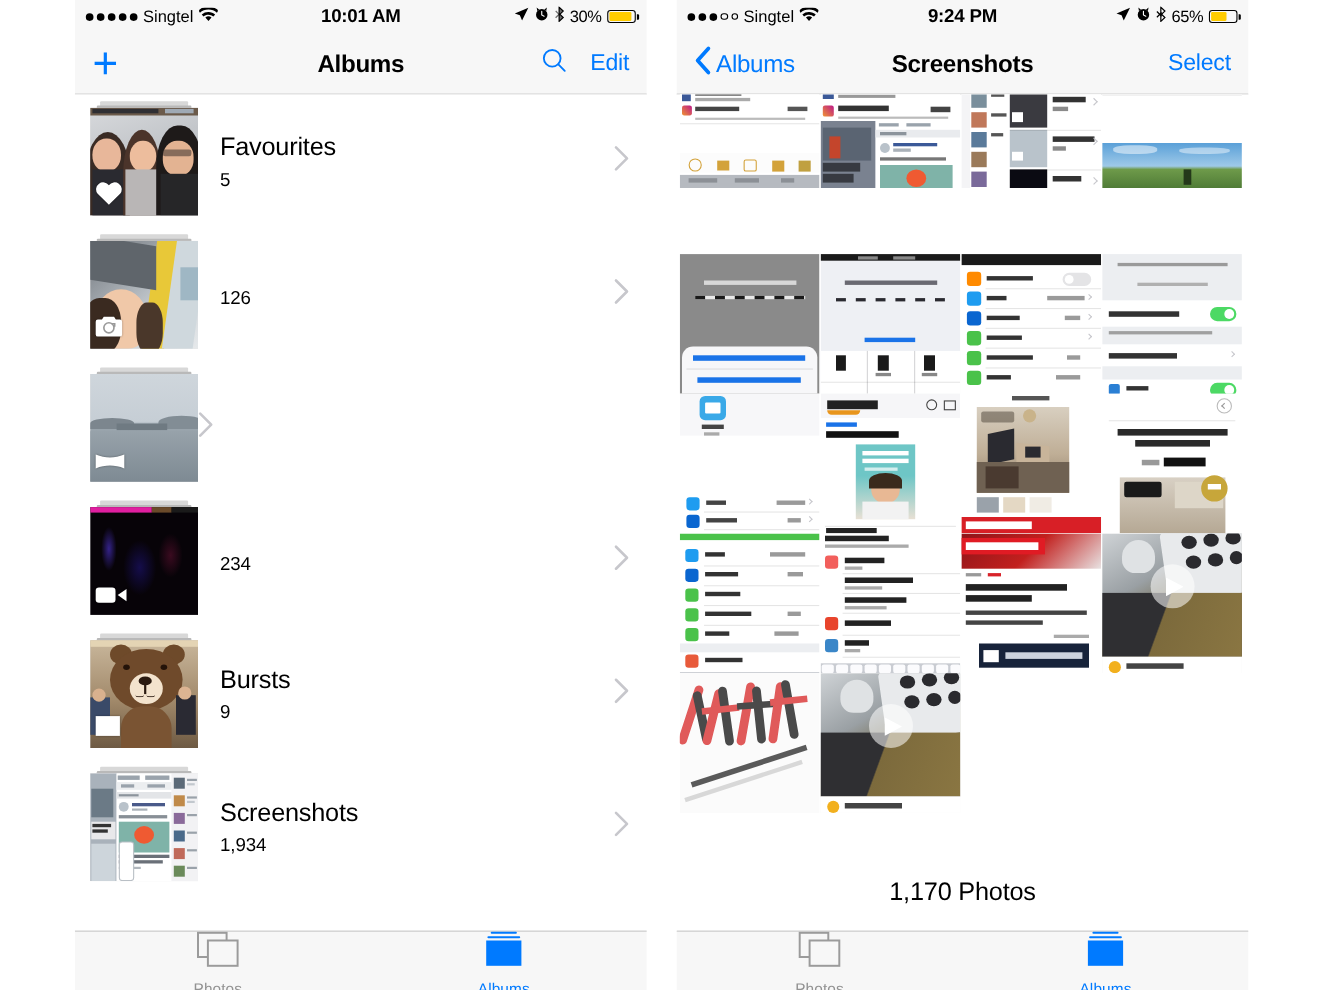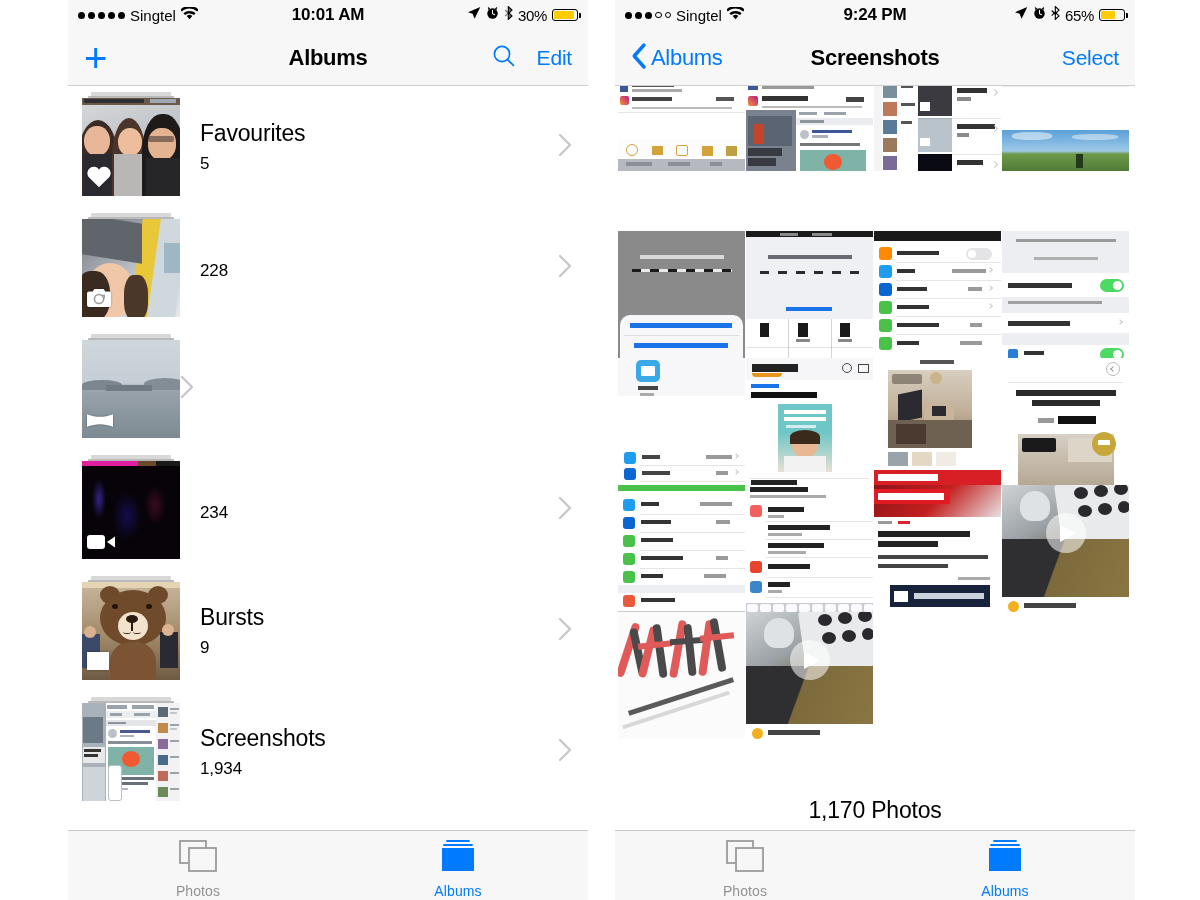--- a/index.html
+++ b/index.html
@@ -95,21 +95,21 @@
   .cell {
     position:absolute; width:127px; height:127px; overflow:hidden; background:#fff;
   }
   .footer-count {
     position:absolute; left:0; right:0; bottom:36px; text-align:center;
     font-size:23px; color:#000; letter-spacing:-0.2px;
   }
 
   
   .tabbar {
-    position:absolute; bottom:0; left:0; right:0; height:70px;
+    position:absolute; bottom:0; left:0; right:0; height:54px;
     background:#f7f7f7; border-top:0.5px solid #c8c8c8;
     display:flex;
   }
   .tab { flex:1 1 0; display:flex; flex-direction:column; align-items:center;
          justify-content:center; gap:6px; cursor:pointer; padding-top:6px; }
   .tab-label { font-size:14px; letter-spacing:0.1px; }
   .tab.inactive .tab-label { color:#929292; }
   .tab.active   .tab-label { color:#007AFF; }
 
   
@@ -242,21 +242,21 @@
           </div>
           <span class="badge">
             <svg width="26" height="22" viewBox="0 0 26 22">
                 <path d="M8.3 2h9.4l1.6 2.4H23a2 2 0 0 1 2 2V18a2 2 0 0 1-2 2H3a2 2 0 0 1-2-2V6.4a2 2 0 0 1 2-2h3.7z" fill="#fff"></path>
                 <circle cx="13" cy="12" r="4.6" fill="none" stroke="#9a9a9a" stroke-width="1.5"></circle>
                 <path d="M16 8.4h2.3v2.3" fill="none" stroke="#9a9a9a" stroke-width="1.4" stroke-linecap="round"></path>
               </svg>
           </span>
         </div>
         <div class="album-text">
-          <div class="album-count">228</div>
+          <div class="album-count">126</div>
         </div>
         <span class="chev">
           <svg width="14" height="24" viewBox="0 0 14 24">
               <path d="M2 2l10 10L2 22" fill="none" stroke="#c7c7cc" stroke-width="2.4" stroke-linecap="round" stroke-linejoin="round"></path>
             </svg>
         </span>
       </div>
 
       <div class="album-row">
         <div class="thumb-wrap">

